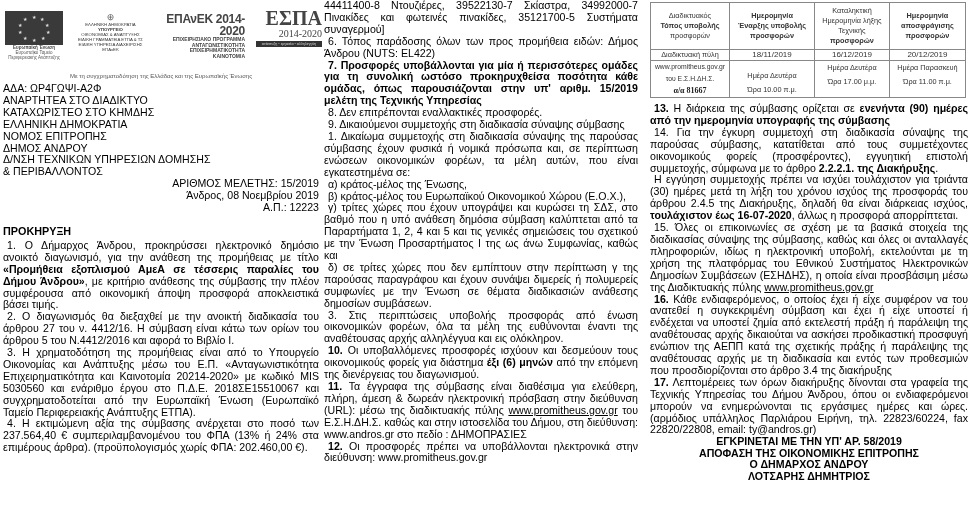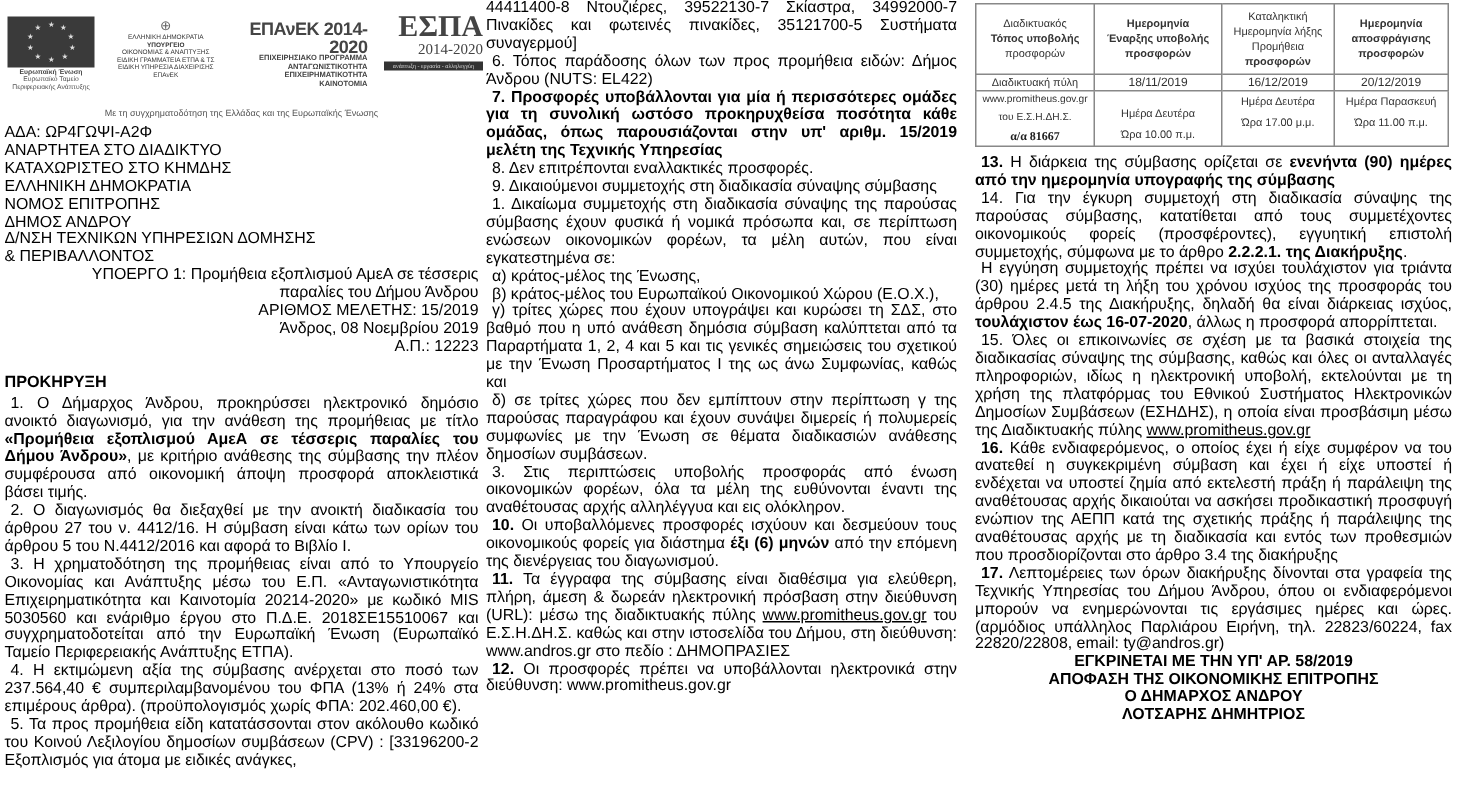--- a/index.html
+++ b/index.html
@@ -85,32 +85,30 @@
 
   <div class="hdr">
     <div>ΑΔΑ: ΩΡ4ΓΩΨΙ-Α2Φ</div>
     <div>ΑΝΑΡΤΗΤΕΑ ΣΤΟ ΔΙΑΔΙΚΤΥΟ</div>
     <div>ΚΑΤΑΧΩΡΙΣΤΕΟ ΣΤΟ ΚΗΜΔΗΣ</div>
     <div>ΕΛΛΗΝΙΚΗ ΔΗΜΟΚΡΑΤΙΑ</div>
     <div>ΝΟΜΟΣ ΕΠΙΤΡΟΠΗΣ</div>
     <div>ΔΗΜΟΣ ΑΝΔΡΟΥ</div>
     <div>Δ/ΝΣΗ  ΤΕΧΝΙΚΩΝ ΥΠΗΡΕΣΙΩΝ ΔΟΜΗΣΗΣ</div>
     <div>&amp; ΠΕΡΙΒΑΛΛΟΝΤΟΣ</div>
-    <div class="right" style="padding-left:20px">ΥΠΟΕΡΓΟ 1: Προμήθεια εξοπλισμού ΑμεΑ σε τέσσερις παραλίες του Δήμου Άνδρου</div>
     <div class="right">ΑΡΙΘΜΟΣ ΜΕΛΕΤΗΣ: 15/2019</div>
     <div class="right">Άνδρος, 08 Νοεμβρίου 2019</div>
     <div class="right">Α.Π.: 12223</div>
   </div>
   <div class="title">ΠΡΟΚΗΡΥΞΗ</div>
 
   <p><span>1. Ο Δήμαρχος Άνδρου, προκηρύσσει ηλεκτρονικό δημόσιο ανοικτό διαγωνισμό, για την ανάθεση της προμήθειας με τίτλο </span><b>«Προμήθεια εξοπλισμού ΑμεΑ σε τέσσερις παραλίες του Δήμου Άνδρου»</b><span>, με κριτήριο ανάθεσης της σύμβασης την πλέον συμφέρουσα από οικονομική άποψη προσφορά αποκλειστικά βάσει τιμής.</span></p>
   <p>2. Ο διαγωνισμός θα διεξαχθεί με την ανοικτή διαδικασία του άρθρου 27 του ν. 4412/16. Η σύμβαση είναι κάτω των ορίων του άρθρου 5 του Ν.4412/2016 και αφορά το Βιβλίο Ι.</p>
   <p>3. Η  χρηματοδότηση της προμήθειας είναι από το Υπουργείο Οικονομίας και Ανάπτυξης  μέσω του  Ε.Π. «Ανταγωνιστικότητα Επιχειρηματικότητα και Καινοτομία 20214-2020» με κωδικό MIS 5030560 και ενάριθμο έργου στο Π.Δ.Ε. 2018ΣΕ15510067 και συγχρηματοδοτείται από την Ευρωπαϊκή Ένωση (Ευρωπαϊκό Ταμείο Περιφερειακής Ανάπτυξης ΕΤΠΑ).</p>
   <p>4. Η εκτιμώμενη αξία της σύμβασης ανέρχεται στο ποσό των 237.564,40 € συμπεριλαμβανομένου του  ΦΠΑ (13% ή 24% στα επιμέρους άρθρα).  (προϋπολογισμός χωρίς ΦΠΑ: 202.460,00 €).</p>
-  <p>5. Τα προς προμήθεια είδη κατατάσσονται στον ακόλουθο κωδικό του Κοινού Λεξιλογίου δημοσίων συμβάσεων (CPV) : [33196200-2 Εξοπλισμός για άτομα με ειδικές ανάγκες,</p>
 </div>
 
 <div id="col-mid" class="col">
   <p style="text-indent:0">44411400-8 Ντουζιέρες, 39522130-7 Σκίαστρα, 34992000-7 Πινακίδες και φωτεινές πινακίδες, 35121700-5 Συστήματα συναγερμού]</p>
   <p>6. Τόπος παράδοσης όλων των προς προμήθεια ειδών: Δήμος Άνδρου (NUTS: EL422)</p>
   <p><b>7. Προσφορές υποβάλλονται για μία ή περισσότερες ομάδες για τη συνολική ωστόσο προκηρυχθείσα ποσότητα κάθε ομάδας, όπως παρουσιάζονται στην υπ' αριθμ. 15/2019 μελέτη της Τεχνικής Υπηρεσίας</b></p>
   <p>8. Δεν επιτρέπονται εναλλακτικές προσφορές.</p>
   <p>9. Δικαιούμενοι συμμετοχής στη διαδικασία σύναψης σύμβασης</p>
   <p>1. Δικαίωμα συμμετοχής στη διαδικασία σύναψης της παρούσας σύμβασης έχουν φυσικά ή νομικά πρόσωπα και, σε περίπτωση ενώσεων οικονομικών φορέων, τα μέλη αυτών, που είναι εγκατεστημένα σε:</p>
   <p>α) κράτος-μέλος της Ένωσης,</p>
@@ -133,21 +131,21 @@
         <div>προσφορών</div>
       </th>
       <th class="hb">
         <div>Ημερομηνία</div>
         <div>Έναρξης υποβολής</div>
         <div>προσφορών</div>
       </th>
       <th>
         <div>Καταληκτική</div>
         <div>Ημερομηνία λήξης</div>
-        <div>Προμήθεια</div>
+        <div>Τεχνικής</div>
         <div class="hb">προσφορών</div>
       </th>
       <th class="hb">
         <div>Ημερομηνία</div>
         <div>αποσφράγισης</div>
         <div>προσφορών</div>
       </th>
     </tr>
     <tr>
       <td>Διαδικτυακή πύλη</td>

